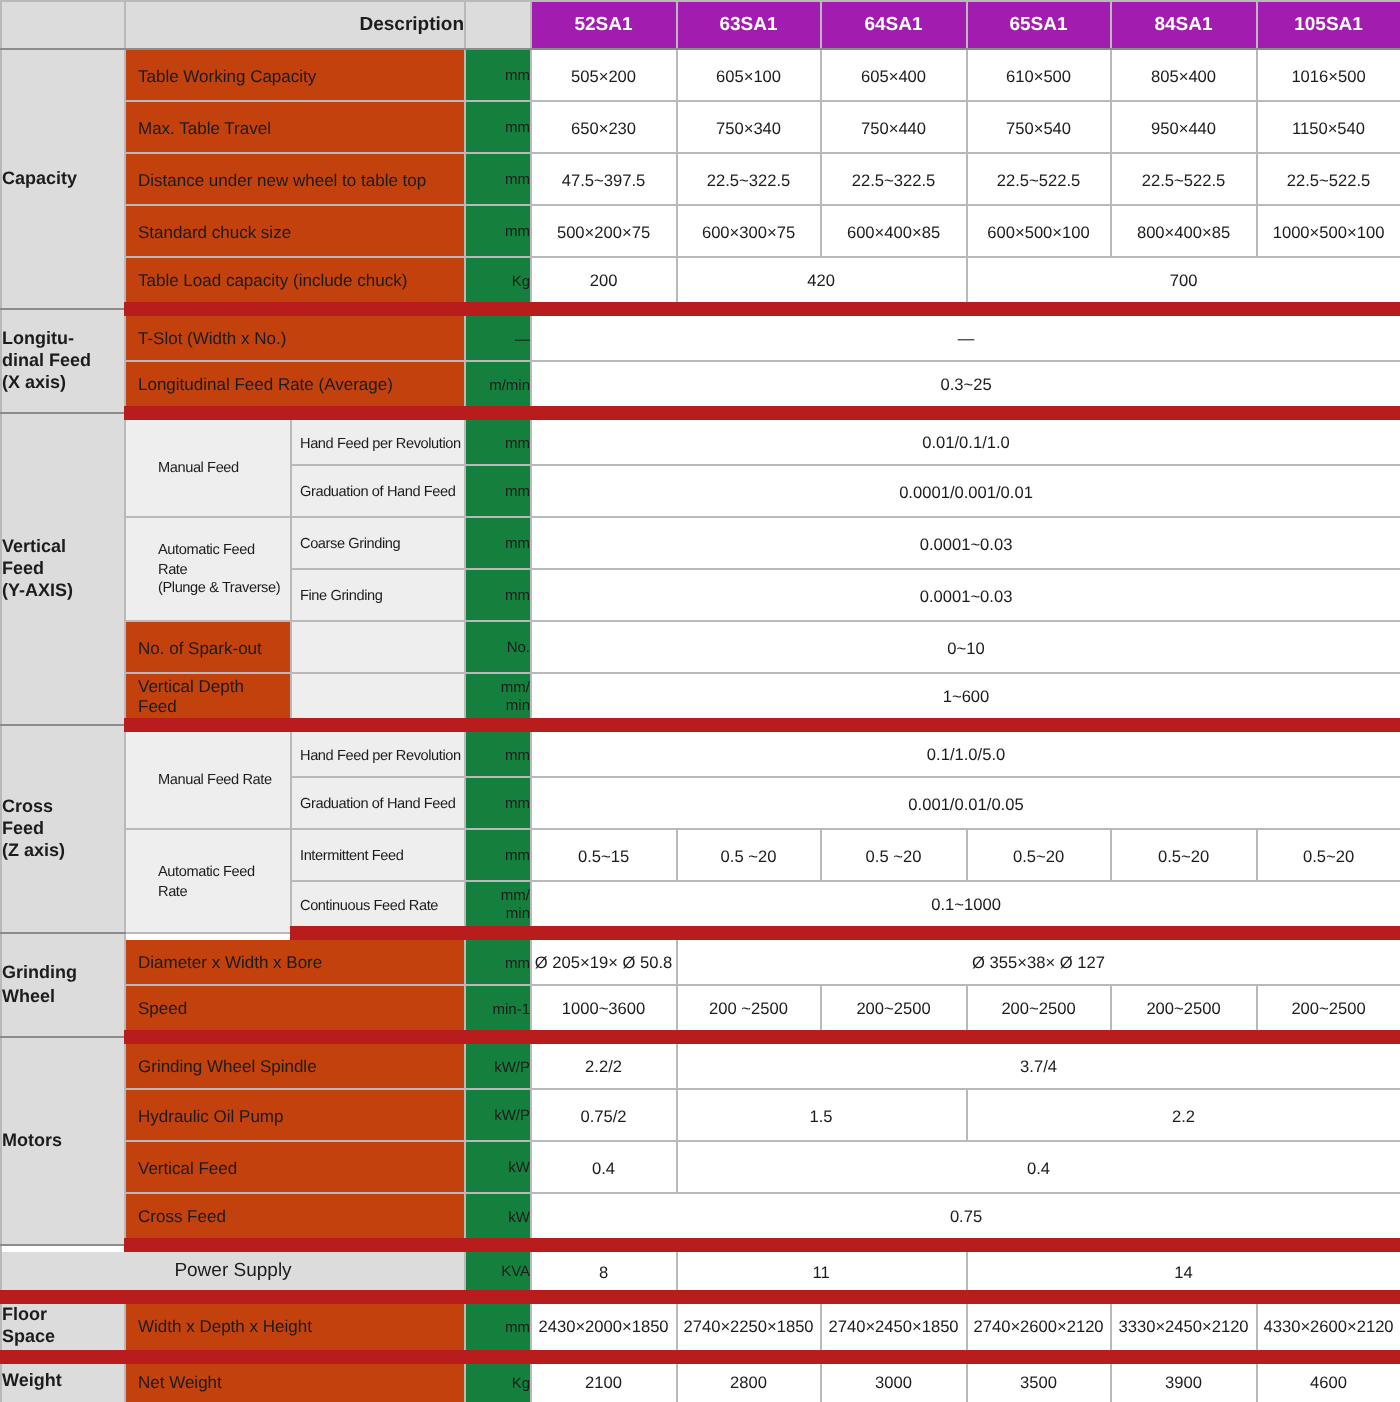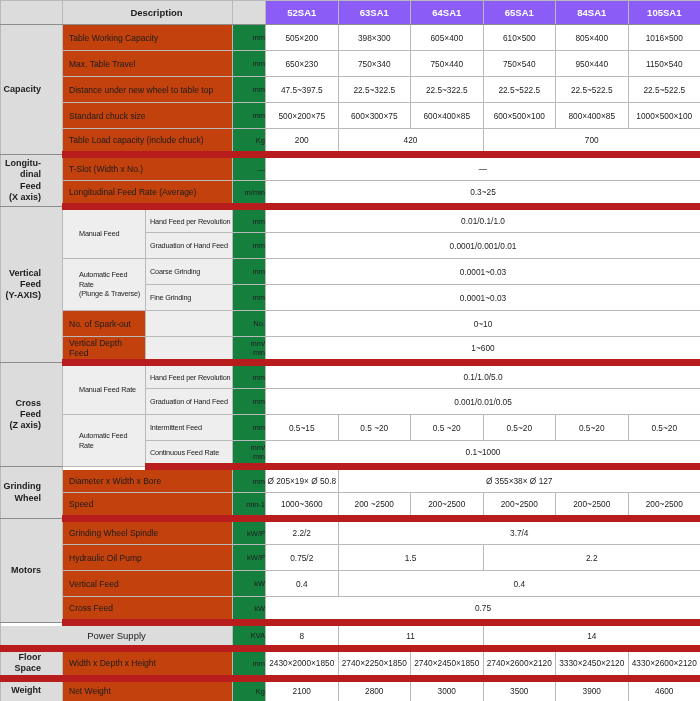--- a/index.html
+++ b/index.html
@@ -4,23 +4,23 @@
 <style>
   html,body{margin:0;padding:0;background:#ffffff;}
   body{width:700px;font-family:"Liberation Sans","DejaVu Sans",sans-serif;color:#1c1c1c;}
   table{border-collapse:collapse;table-layout:fixed;width:700px;}
   td,th{border:1px solid #b9b9b9;overflow:hidden;padding:0;vertical-align:middle;}
   tr{height:26px;}
   tr.hdr{height:24px;}
   tr.hdr>th{border-bottom:1px solid #8c8c8c;}
   
   .g{background:#dcdcdc;}
-  .desc-h{font-size:9.5px;font-weight:bold;text-align:center;padding-left:18px;}
-  .model{background:#8b5cf6;color:#ffffff;font-size:9.5px;font-weight:bold;text-align:center;}
-  .sec{background:#dcdcdc;font-size:9px;font-weight:bold;text-align:right;padding-right:21px;
+  .desc-h{font-size:9.5px;font-weight:bold;text-align:right;padding-left:18px;}
+  .model{background:#a21caf;color:#ffffff;font-size:9.5px;font-weight:bold;text-align:center;}
+  .sec{background:#dcdcdc;font-size:9px;font-weight:bold;text-align:left;padding-right:5px;
        white-space:pre-line;line-height:1.25;border-bottom:1px solid #8c8c8c;}
   .lbl{background:#c2410c;font-size:8.5px;text-align:left;padding:0 4px 0 6px;}
   .grp{background:#eeeeee;font-size:7.3px;letter-spacing:-0.2px;text-align:left;
        padding:0 2px 0 16px;white-space:pre-line;line-height:1.3;}
   .sub{background:#eeeeee;font-size:7.3px;letter-spacing:-0.2px;text-align:left;
        padding:0 2px 0 4px;white-space:nowrap;}
   .unit{background:#15803d;font-size:7.5px;text-align:right;white-space:pre-line;line-height:1.2;}
   .val{background:#ffffff;font-size:8.3px;text-align:center;}
   .plabel{background:#dcdcdc;font-size:9.5px;font-weight:normal;text-align:center;
           border-bottom:1px solid #8c8c8c;}
@@ -54,21 +54,21 @@
     <th class="model">65SA1</th>
     <th class="model">84SA1</th>
     <th class="model">105SA1</th>
   </tr>
 
   <tr>
     <td class="sec" rowspan="5">Capacity</td>
     <td class="lbl" colspan="2">Table Working Capacity</td>
     <td class="unit">mm</td>
     <td class="val">505×200</td>
-    <td class="val">398×300</td>
+    <td class="val">605×100</td>
     <td class="val">605×400</td>
     <td class="val">610×500</td>
     <td class="val">805×400</td>
     <td class="val">1016×500</td>
   </tr>
   <tr>
     <td class="lbl" colspan="2">Max. Table Travel</td>
     <td class="unit">mm</td>
     <td class="val">650×230</td>
     <td class="val">750×340</td>

